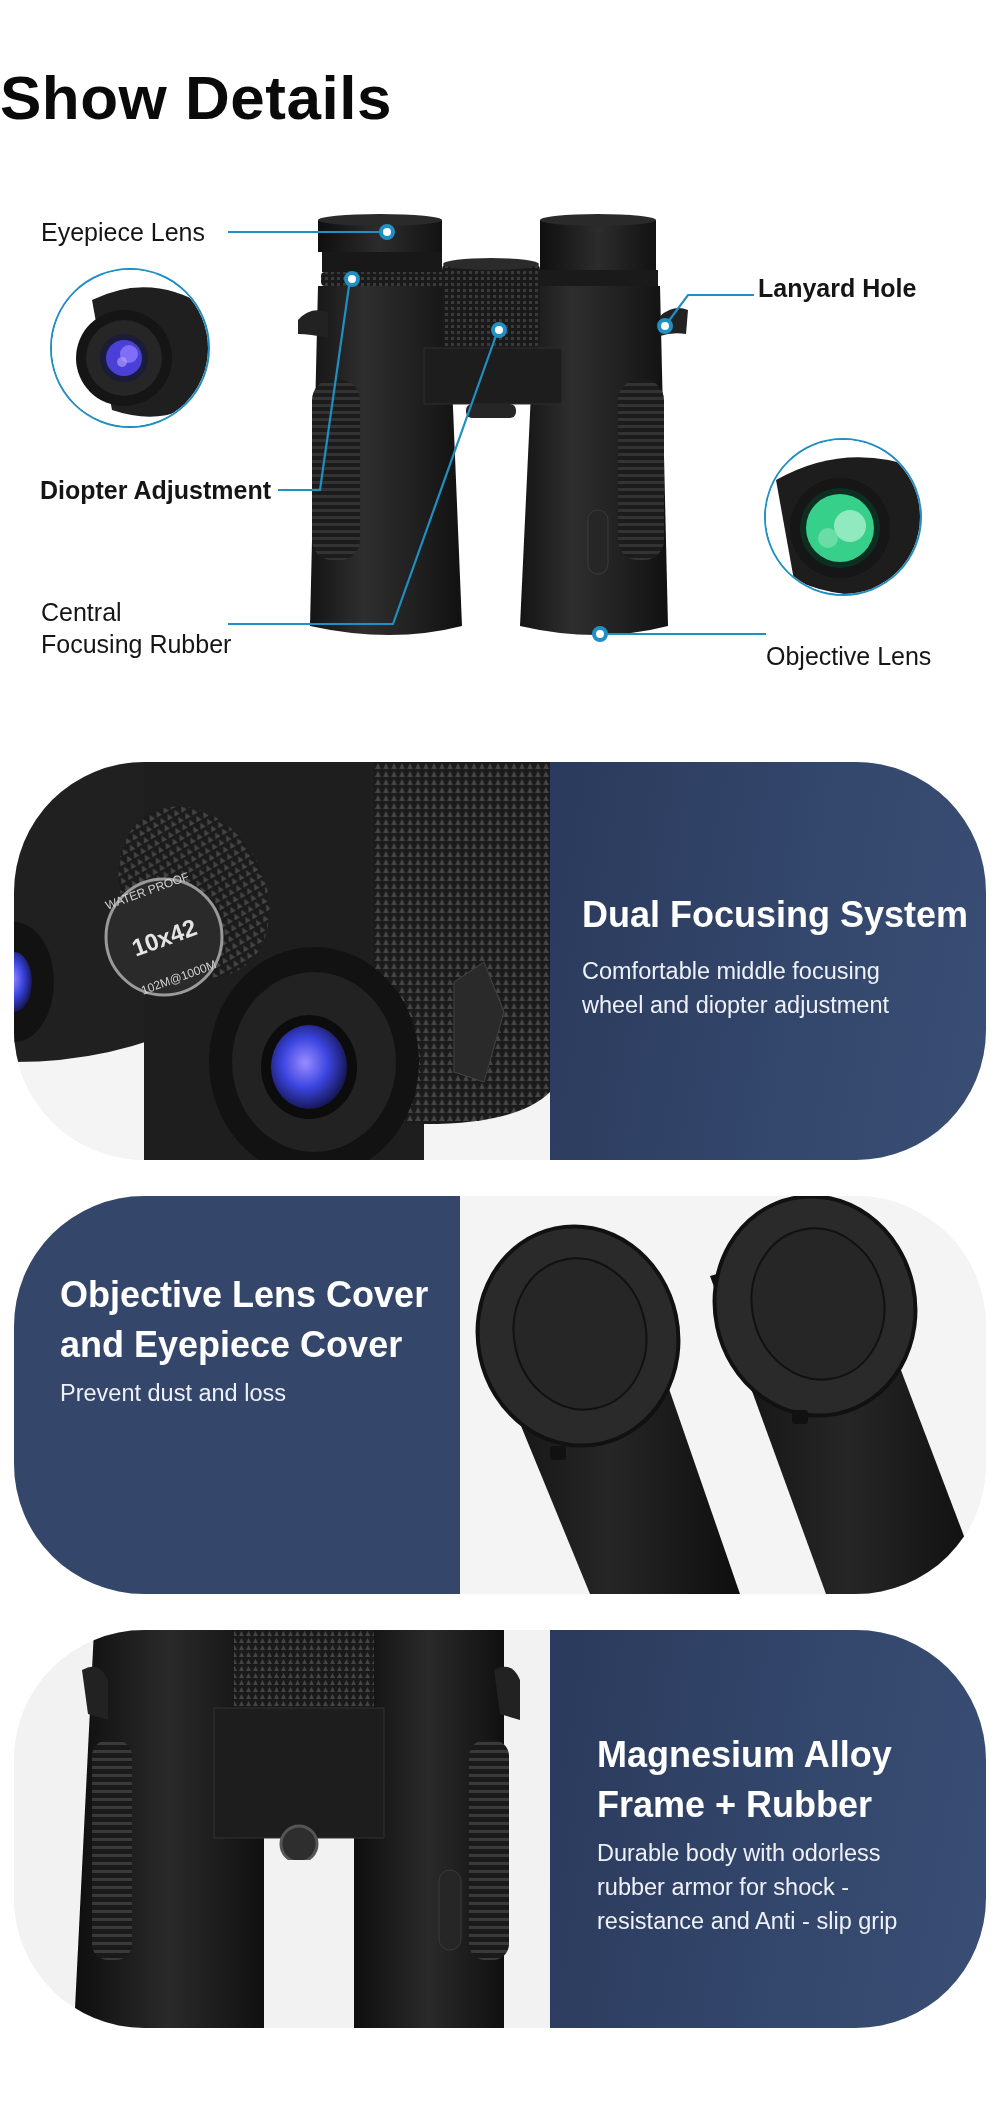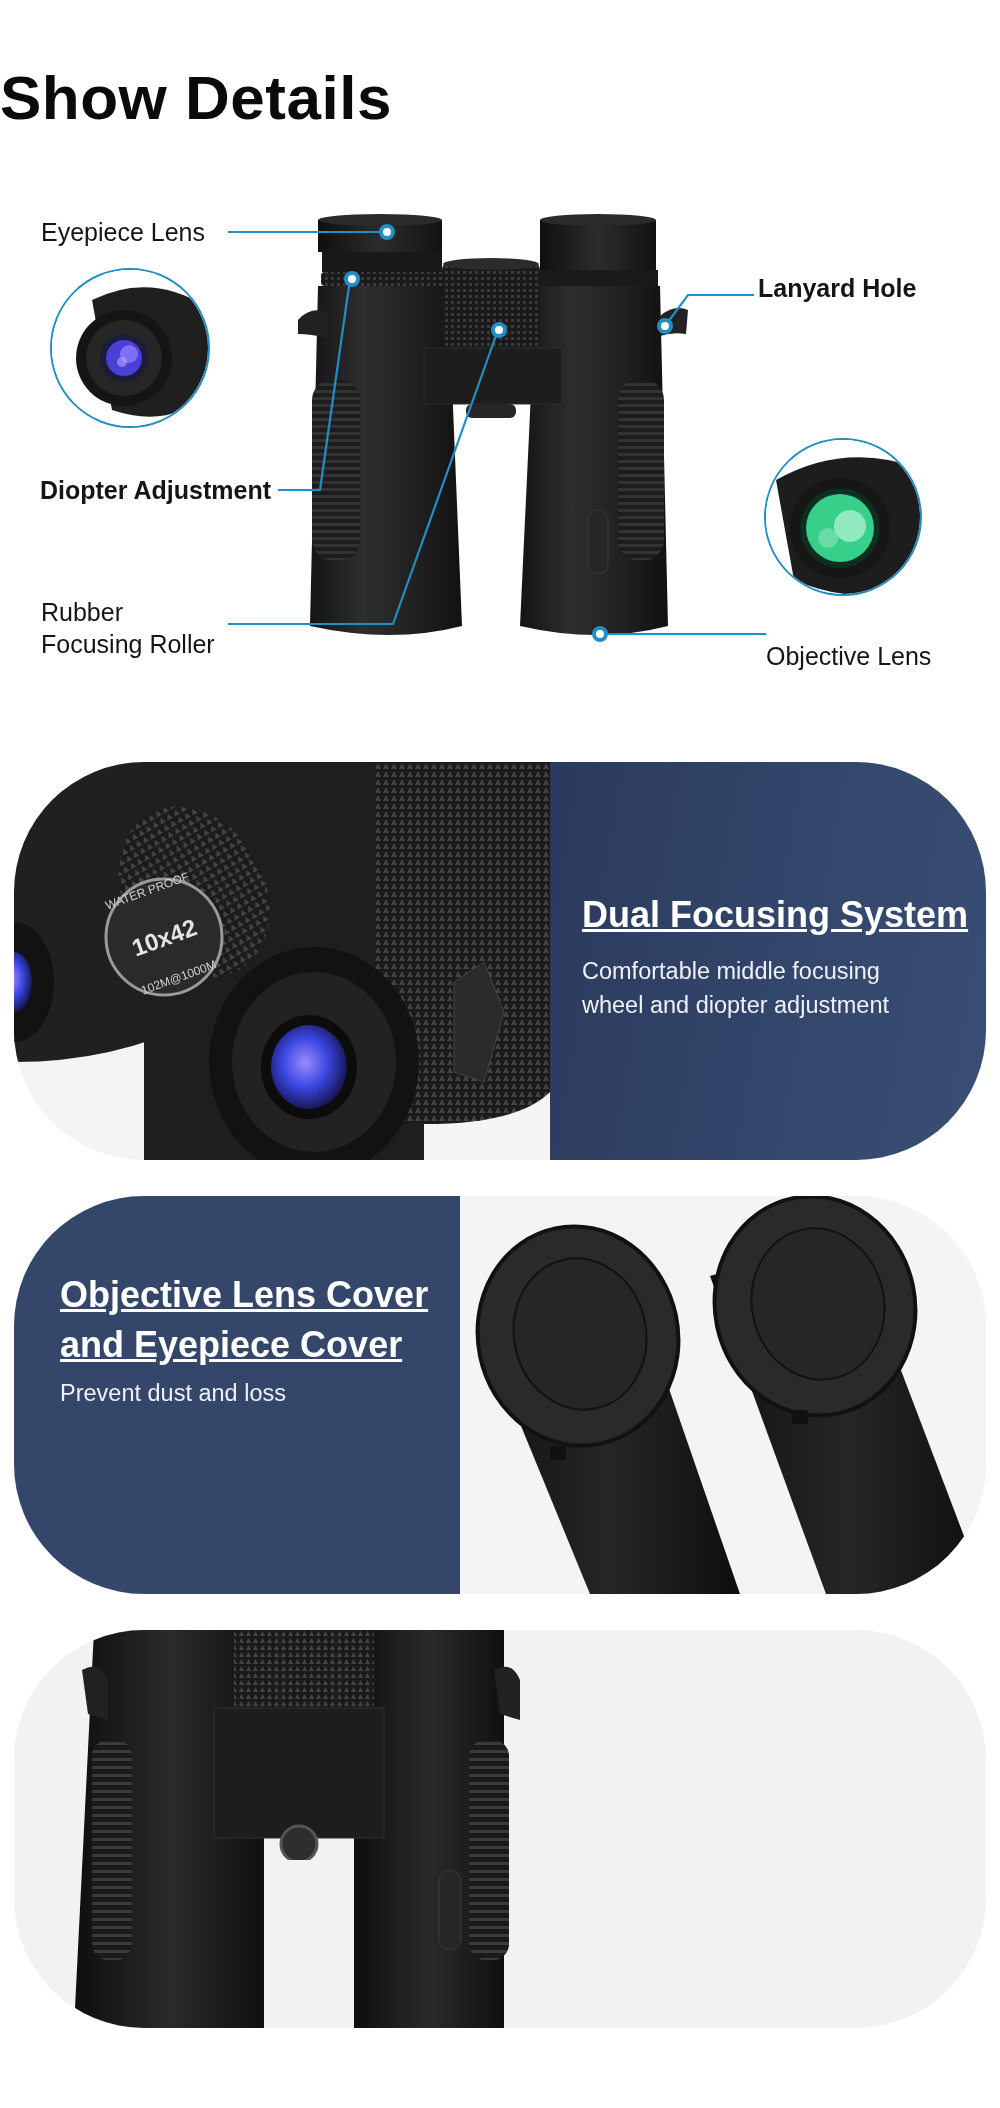--- a/index.html
+++ b/index.html
@@ -27,21 +27,21 @@
   .card {
     position: absolute; left: 14px; width: 972px; height: 398px;
     border-radius: 130px; overflow: hidden; background: #f2f2f2;
   }
   .card .panel {
     position: absolute; top: 0; height: 100%;
     background: linear-gradient(100deg, #2a3a5c 0%, #33466b 55%, #3a4e75 100%);
     color: #fff;
   }
   .card .photo { position: absolute; top: 0; height: 100%; overflow: hidden; }
-  .card h2 { font-size: 36px; font-weight: 700; line-height: 50px; color: #ffffff; text-decoration: underline; }
+  .card h2 { font-size: 36px; font-weight: 700; line-height: 50px; color: #ffffff; }
   .card p  { font-size: 23.5px; line-height: 34px; color: #eef1f7; margin-top: 14px; }
 </style>
 </head>
 <body>
 
 <div class="title">Show Details</div>
 
 <div class="diagram">
 
   <svg class="lines" viewBox="0 0 1000 520">
@@ -129,22 +129,22 @@
       <circle cx="74" cy="88" r="50" fill="#161616"></circle>
       <circle cx="74" cy="88" r="40" fill="#0f2e22"></circle>
       <circle cx="74" cy="88" r="34" fill="#36d08a"></circle>
       <circle cx="84" cy="86" r="16" fill="#b8f5d5" opacity="0.7"></circle>
       <circle cx="62" cy="98" r="10" fill="#7fe3b0" opacity="0.7"></circle>
     </svg>
   </div>
 
   <div class="label" style="left:41px; top:36px;">Eyepiece Lens</div>
   <div class="label" style="left:40px; top:294px;font-weight:bold;">Diopter Adjustment</div>
-  <div class="label" style="left:41px; top:416px;">Rubber</div>
-  <div class="label" style="left:41px; top:448px;">Focusing Roller</div>
+  <div class="label" style="left:41px; top:416px;">Central</div>
+  <div class="label" style="left:41px; top:448px;">Focusing Rubber</div>
   <div class="label" style="left:758px; top:92px;font-weight:bold;">Lanyard Hole</div>
   <div class="label" style="left:766px; top:438px;margin-top:22px;">Objective Lens</div>
 </div>
 
 <div class="card" style="top:762px;">
   <div class="photo" style="left:0; width:536px; background:#f4f4f4;">
     <svg viewBox="0 0 536 398" width="536" height="398">
       <defs>
         <pattern id="kn2" width="8" height="8" patternUnits="userSpaceOnUse">
           <rect width="8" height="8" fill="#1b1b1b"></rect>
@@ -235,13 +235,24 @@
       <path d="M200 78 h170 v130 h-170 z" fill="#1d1d1d" stroke="#333"></path>
       <circle cx="285" cy="214" r="18" fill="#2e2e2e" stroke="#555" stroke-width="3"></circle>
       <rect x="250" y="230" width="90" height="168" fill="#f2f2f2"></rect>
       <rect x="78" y="110" width="40" height="220" rx="16" fill="url(#grip3)"></rect>
       <rect x="455" y="110" width="40" height="220" rx="16" fill="url(#grip3)"></rect>
       <rect x="425" y="240" width="22" height="80" rx="11" fill="#262626" stroke="#3a3a3a"></rect>
       <path d="M68 40 q18 -10 26 10 v40 l-20 -6 z" fill="#222"></path>
       <path d="M480 40 q18 -10 26 10 v40 l-20 -6 z" fill="#222"></path>
     </svg>
   </div>
+  <div class="panel" style="left:536px; width:436px; padding:100px 0 0 47px;">
+    <h2>
+      <span>Magnesium Alloy</span><br>
+      <span>Frame + Rubber</span>
+    </h2>
+    <p style="margin-top:6px;">
+      <span>Durable body with odorless</span><br>
+      <span>rubber armor for shock -</span><br>
+      <span>resistance and Anti - slip grip</span>
+    </p>
+  </div>
 </div>
 
 </body></html>

